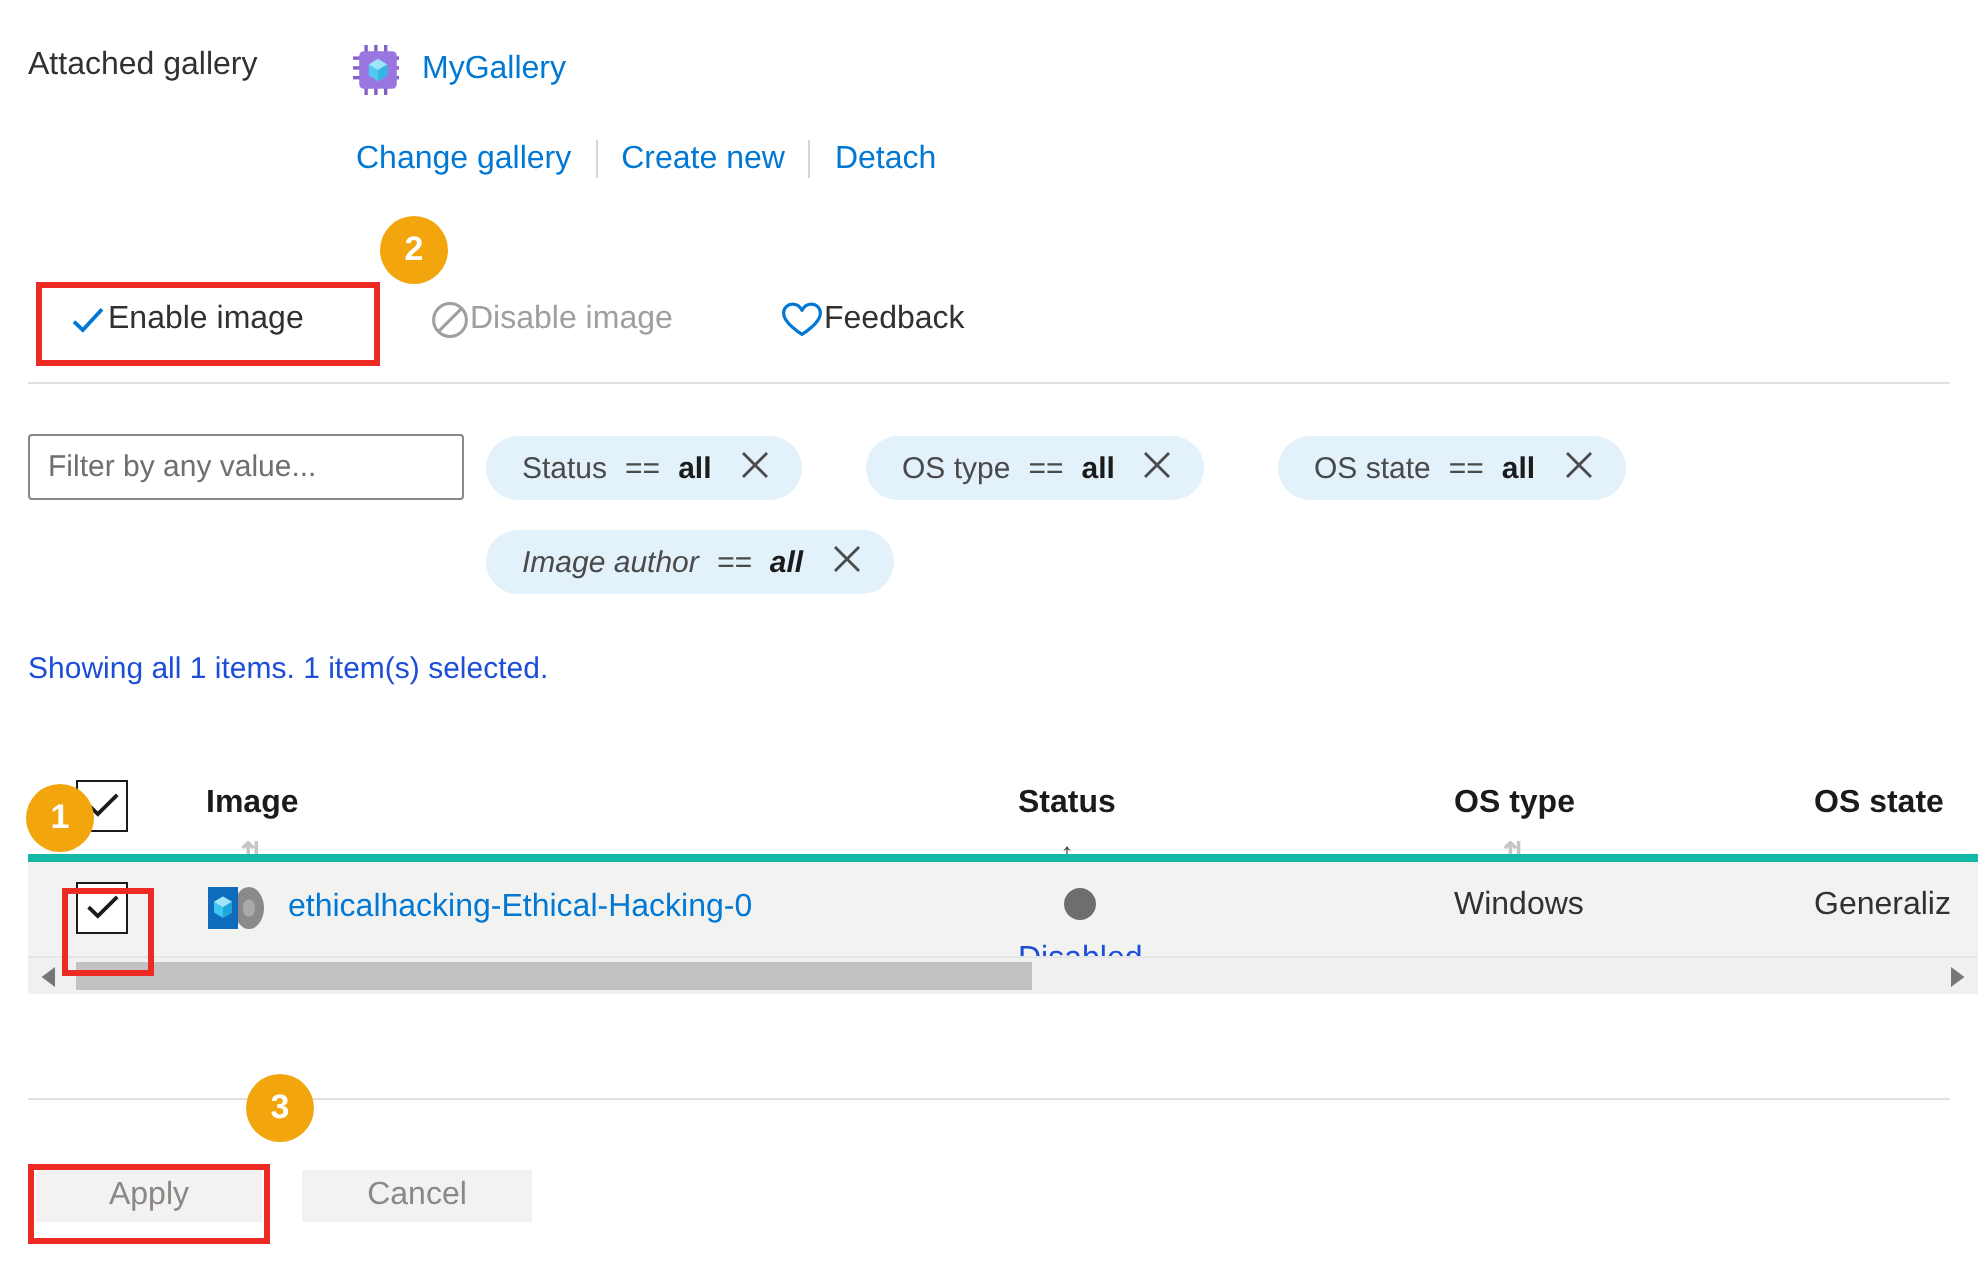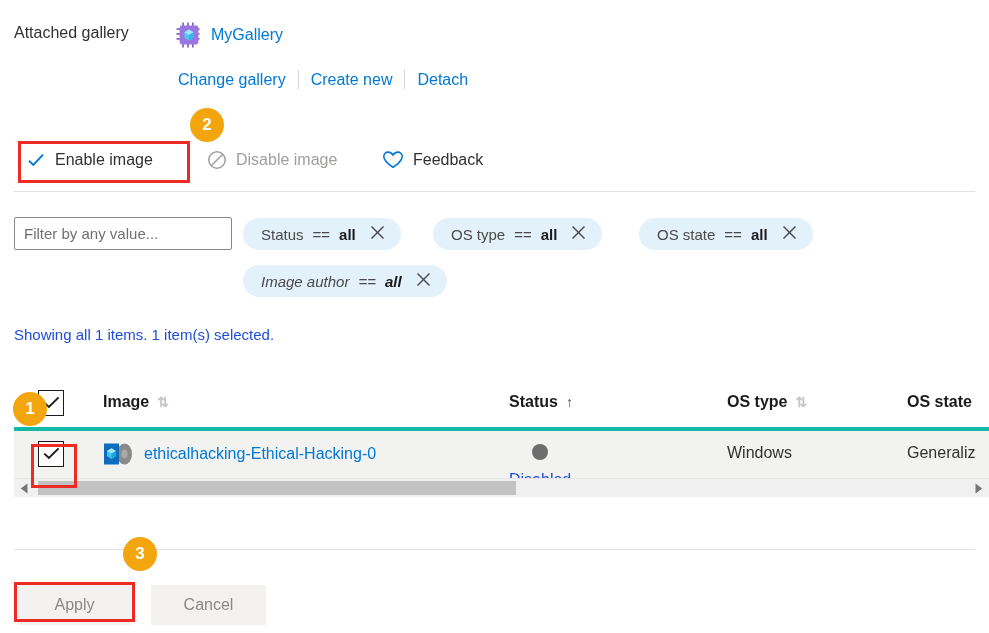--- a/index.html
+++ b/index.html
@@ -74,24 +74,23 @@
     position: absolute;
     left: 0; top: 142px;
     width: 989px;
     height: 42px;
     display: flex;
     align-items: center;
   }
   .cmd-item {
     display: flex;
     align-items: center;
-    gap: 9px;
     font-size: 16px;
     height: 36px;
-    padding: 0 8px;
+    padding: 0 16px;
     cursor: pointer;
     white-space: nowrap;
   }
   .cmd-item.disabled { color: #a19f9d; cursor: default; }
   .cmd-icon { display: block; }
   #cmd-enable-wrap {
     position: absolute;
     left: 18px; top: 0px;
   }
   #cmd-disable-wrap { position: absolute; left: 199px; top: 0px; align-items: center; }
@@ -169,20 +168,21 @@
     position: absolute;
     top: 10px;
     font-size: 16px;
     font-weight: bold;
     color: #1b1b1b;
     display: flex;
     align-items: center;
     gap: 8px;
     cursor: pointer;
     white-space: nowrap;
+    flex-direction: column;
   }
   #th-image  { left: 89px; }
   #th-status { left: 495px; }
   #th-ostype { left: 713px; }
   #th-osstate{ left: 893px; }
   .sort-glyph { color: #c8c6c4; font-size: 14px; line-height: 1; }
   .sort-glyph.active { color: #4a4a4a; }
 
   .hdr-checkbox {
     position: absolute;
@@ -290,21 +290,21 @@
   #divider-bottom {
     position: absolute;
     left: 14px; top: 549px;
     width: 961px; height: 1px;
     background: #e1e1e1;
   }
 
   
   .footer-btn {
     position: absolute;
-    height: 40px;
+    height: 26px;
     background: #f3f2f1;
     border: none;
     font-family: "Liberation Sans", sans-serif;
     font-size: 16px;
     color: #8a8886;
     cursor: default;
     padding: 4px;
   }
   #btn-apply  { left: 18px;  top: 585px; width: 113px; }
   #btn-cancel { left: 151px; top: 585px; width: 115px; }

